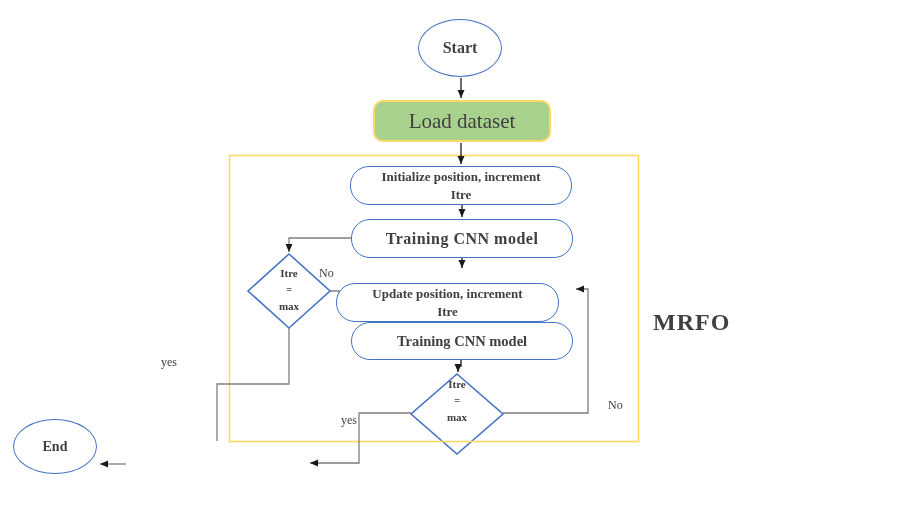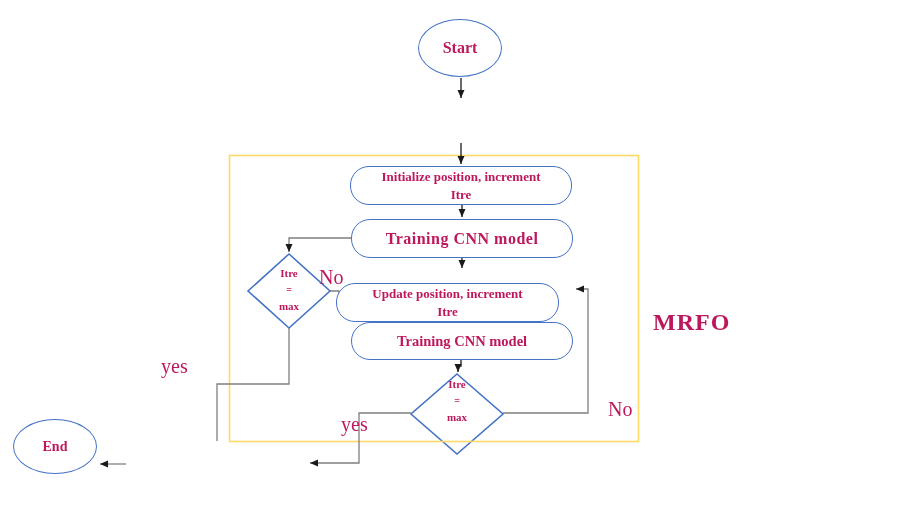--- a/index.html
+++ b/index.html
@@ -1,18 +1,18 @@
 <!DOCTYPE html>
 <html><head>
 <meta charset="utf-8">
 <style>
   html,body{margin:0;padding:0;background:#fff;}
   #canvas{
     position:relative;width:799px;height:515px;background:#ffffff;overflow:hidden;
-    font-family:"Liberation Serif","DejaVu Serif",serif;color:#be185d;
+    font-family:"Liberation Serif","DejaVu Serif",serif;color:#404040;
   }
   svg.overlay{position:absolute;left:0;top:0;z-index:1;}
   .node{
     position:absolute;z-index:2;display:flex;align-items:center;justify-content:center;
     text-align:center;box-sizing:border-box;background:#fff;
   }
   .proc{
     border:1.6px solid #4472c4;border-radius:19px;font-weight:bold;
   }
   .proc.small{font-size:13px;line-height:1.35;}
@@ -22,21 +22,21 @@
   }
   .green{
     background:#a9d18e;border:2px solid #ffd966;border-radius:10px;
     font-size:21px;font-weight:normal;
   }
   .dtext{
     position:absolute;z-index:3;text-align:center;font-weight:bold;font-size:11px;
     line-height:1.55;background:transparent;
   }
   .edge-label{
-    position:absolute;z-index:3;font-size:20px;background:transparent;
+    position:absolute;z-index:3;font-size:12px;background:transparent;
   }
   .group-title{
     position:absolute;z-index:3;font-size:24px;font-weight:bold;letter-spacing:1px;margin-top:33px;
   }
 </style>
 </head>
 <body>
 
 <div id="canvas">
 
@@ -64,20 +64,23 @@
     <polyline points="503,413 588,413 588,289 576,289" fill="none" stroke="#7f7f7f" stroke-width="1.3" marker-end="url(#arr)"></polyline>
     <polyline points="411,413 359,413 359,463 310,463" fill="none" stroke="#7f7f7f" stroke-width="1.3" marker-end="url(#arr)"></polyline>
     <polyline points="289,328 289,384 217,384 217,441" fill="none" stroke="#7f7f7f" stroke-width="1.3"></polyline>
     <polyline points="126,464 100,464" fill="none" stroke="#7f7f7f" stroke-width="1.3" marker-end="url(#arr)"></polyline>
   </svg>
 
   <div class="node terminator" style="left:418px;top:19px;width:84px;height:58px;font-size:16px;">
     <span>Start</span>
   </div>
 
+  <div class="node green" style="left:373px;top:100px;width:178px;height:42px;">
+    <span>Load dataset</span>
+  </div>
 
   <div class="node proc small" style="left:350px;top:166px;width:222px;height:39px;">
     <div>
       <div>Initialize position, increment</div>
       <div>Itre</div>
     </div>
   </div>
 
   <div class="node proc big" style="left:351px;top:219px;width:222px;height:39px;">
     <span>Training CNN model</span>

